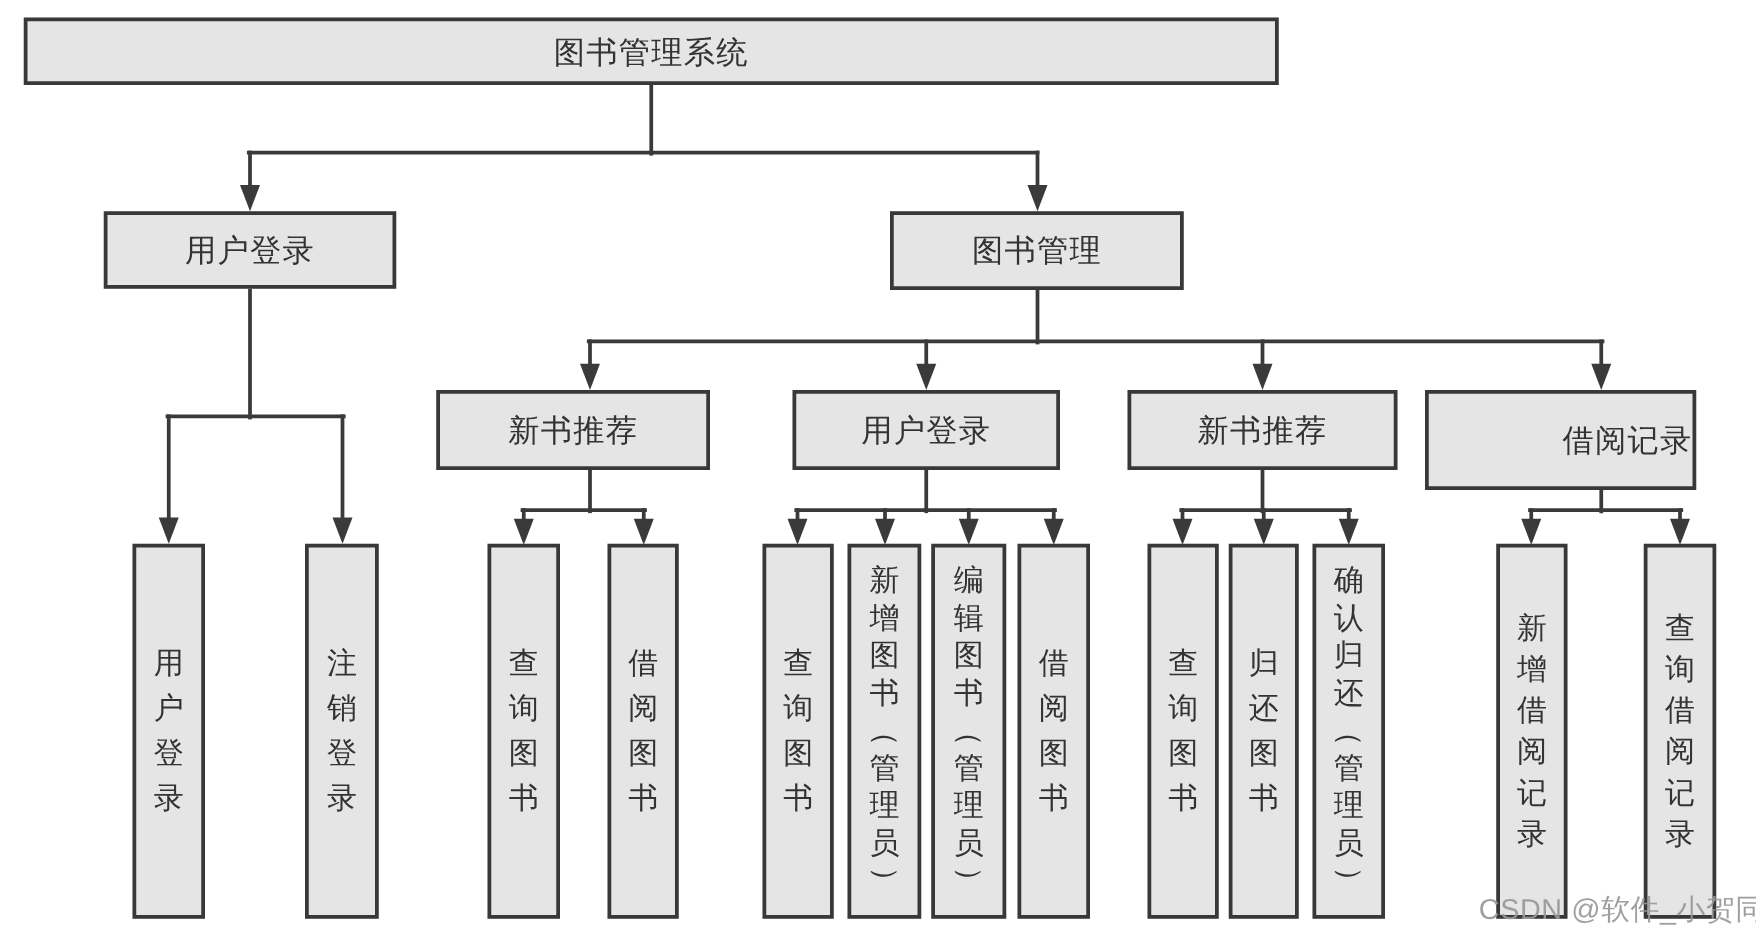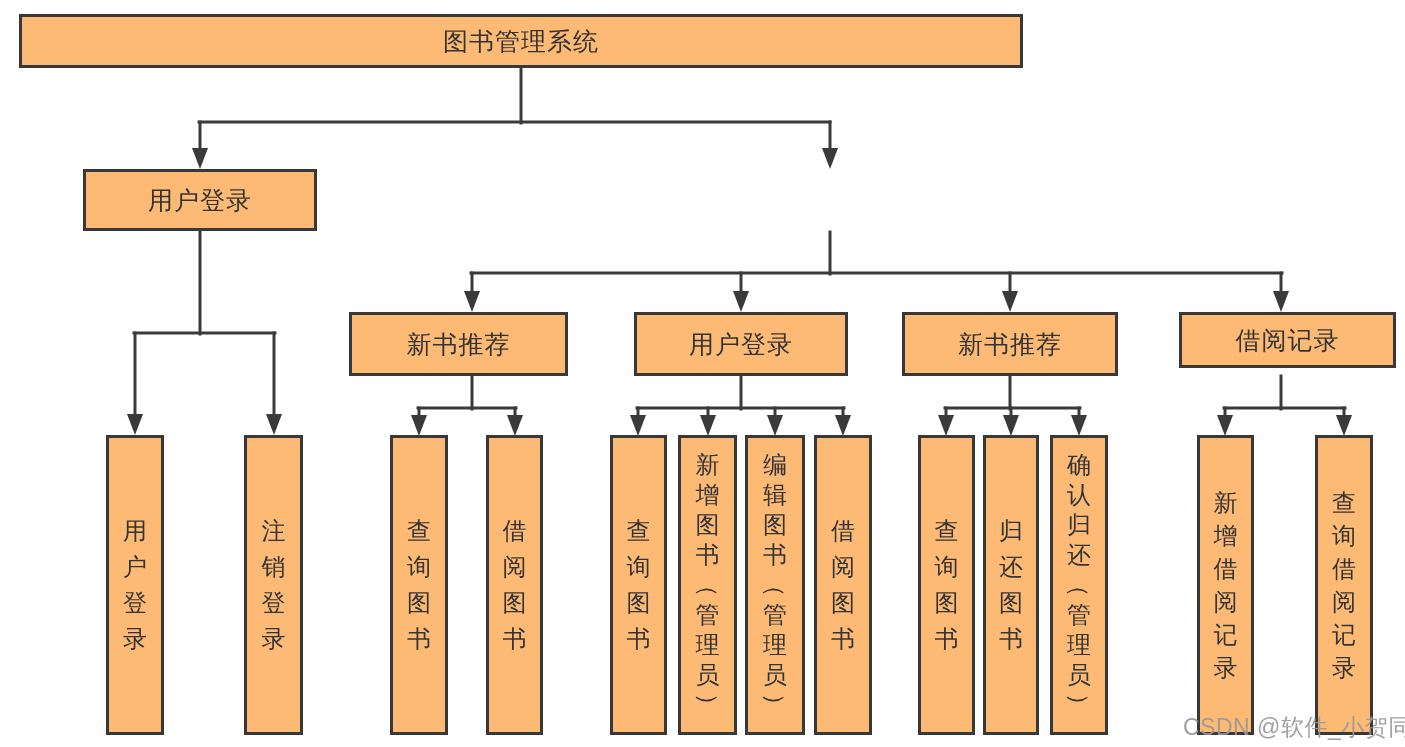--- a/index.html
+++ b/index.html
@@ -8,21 +8,21 @@
     width:1405px;height:747px;
     background:#ffffff;
     font-family:"Liberation Sans","DejaVu Sans",sans-serif;
     overflow:hidden;
   }
   #connectors{position:absolute;left:0;top:0;z-index:0;pointer-events:none;}
   .box{
     position:absolute;
     box-sizing:border-box;
     border:3px solid #383838;
-    background:#fdba74;
+    background:#e5e5e5;
     color:#333333;
     display:flex;
     align-items:center;
     justify-content:center;
     z-index:1;
   }
   .hbox{font-size:25px;letter-spacing:1px;}
   .vbox{flex-direction:column;font-size:24px;}
   .vchar{display:block;text-align:center;width:100%;}
   .vchar.rot{transform:rotate(90deg);}
@@ -96,31 +96,34 @@
       <polygon points="1336,415 1352,415 1344,436" fill="#3a3a3a"></polygon>
     </svg>
 
   <div class="box hbox" style="left:19px;top:14px;width:1004px;height:54px;">
     <span>图书管理系统</span>
   </div>
 
   <div class="box hbox" style="left:83px;top:169px;width:234px;height:62px;">
     <span>用户登录</span>
   </div>
+  <div class="box hbox" style="left:712px;top:169px;width:235px;height:63px;">
+    <span>图书管理</span>
+  </div>
 
   <div class="box hbox" style="left:349px;top:312px;width:219px;height:64px;">
     <span>新书推荐</span>
   </div>
   <div class="box hbox" style="left:634px;top:312px;width:214px;height:64px;">
     <span>用户登录</span>
   </div>
   <div class="box hbox" style="left:902px;top:312px;width:216px;height:64px;">
     <span>新书推荐</span>
   </div>
-  <div class="box hbox" style="left:1179px;top:312px;width:217px;height:56px;">
+  <div class="box hbox" style="left:1140px;top:312px;width:217px;height:80px;justify-content:flex-end;">
     <span>借阅记录</span>
   </div>
 
   <div class="box vbox" style="left:106px;top:435px;width:58px;height:300px;">
     <span class="vtext">
         <span class="vchar" style="height: 36px; line-height: 36px;">用</span>
         <span class="vchar" style="height: 36px; line-height: 36px;">户</span>
         <span class="vchar" style="height: 36px; line-height: 36px;">登</span>
         <span class="vchar" style="height: 36px; line-height: 36px;">录</span>
       </span>

